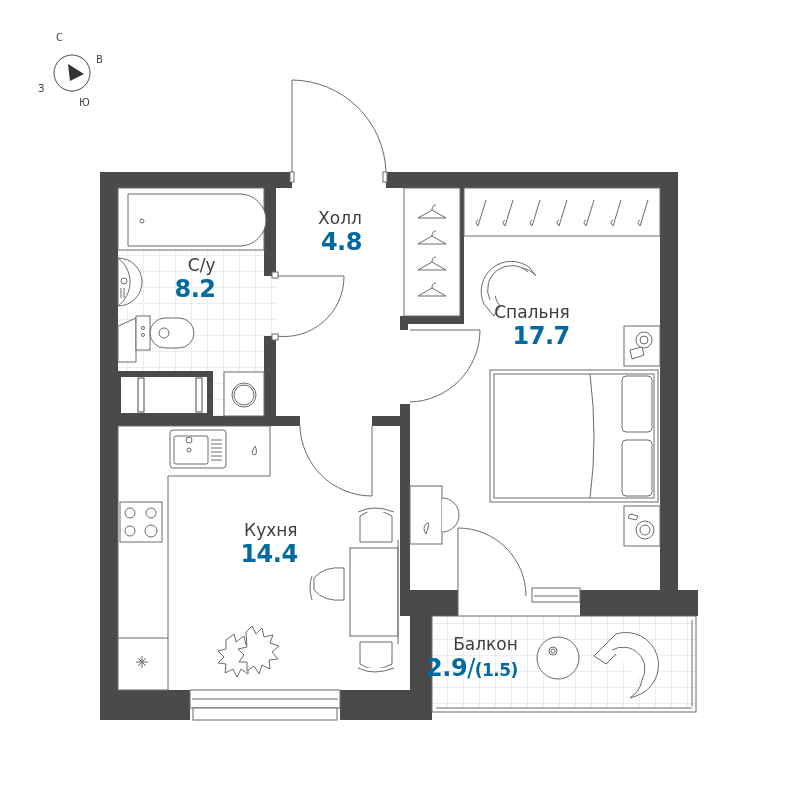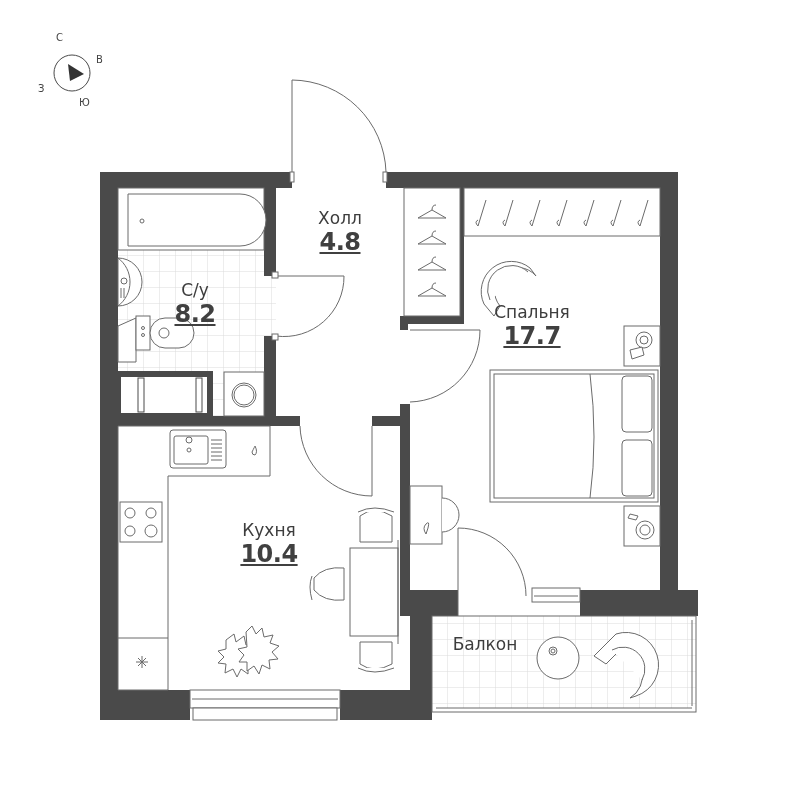--- a/index.html
+++ b/index.html
@@ -1,20 +1,20 @@
 <!DOCTYPE html>
 <html><head>
 <meta charset="utf-8">
 <style>
   html,body{margin:0;padding:0;background:#ffffff;}
   body{width:800px;height:800px;position:relative;overflow:hidden;font-family:"DejaVu Sans","Liberation Sans",sans-serif;color:#3a3a3a;}
   .plan{position:absolute;left:0;top:0;width:800px;height:800px;}
-  .lbl{position:absolute;text-align:center;transform:translateX(-50%);white-space:nowrap;}
+  .lbl{position:absolute;text-align:right;transform:translateX(-50%);white-space:nowrap;}
   .lbl .name{font-size:17px;color:#3d3d3d;display:block;line-height:20px;}
-  .lbl .area{font-size:24px;font-weight:bold;color:#404040;display:block;line-height:28px;letter-spacing:-0.5px;text-decoration:underline;}
+  .lbl .area{font-size:24px;font-weight:bold;color:#0369a1;display:block;line-height:28px;letter-spacing:-0.5px;}
   .compass-letter{position:absolute;font-size:10px;color:#444;}
   .balc-sub{font-size:17px;font-weight:bold;}
 </style>
 </head>
 <body>
 
 <div class="plan">
 <svg width="800" height="800" viewBox="0 0 800 800" xmlns="http://www.w3.org/2000/svg">
   <defs>
     <pattern id="tiles" width="16" height="16" patternUnits="userSpaceOnUse">
@@ -243,27 +243,28 @@
 
 <span class="compass-letter" style="left:56px;top:32px;">С</span>
 <span class="compass-letter" style="left:96px;top:54px;">В</span>
 <span class="compass-letter" style="left:79px;top:97px;">Ю</span>
 <span class="compass-letter" style="left:38px;top:83px;">З</span>
 
 <div class="lbl" style="left:340px;top:208px;">
   <span class="name">Холл</span>
   <span class="area">4.8</span>
 </div>
-<div class="lbl" style="left:195px;top:280px;">
+<div class="lbl" style="left:195px;top:255px;">
   <span class="name">С/у</span>
   <span class="area">8.2</span>
 </div>
 <div class="lbl" style="left:532px;top:302px;">
   <span class="name">Спальня</span>
   <span class="area">17.7</span>
 </div>
 <div class="lbl" style="left:269px;top:520px;">
   <span class="name">Кухня</span>
-  <span class="area">10.4</span>
-</div>
-<div class="lbl" style="left:485px;top:634px;">
+  <span class="area">14.4</span>
+</div>
+<div class="lbl" style="left:472px;top:634px;">
   <span class="name">Балкон</span>
+  <span class="area"><span>2.9</span><span style="font-weight:normal;">/</span><span class="balc-sub">(1.5)</span></span>
 </div>
 
 </body></html>

